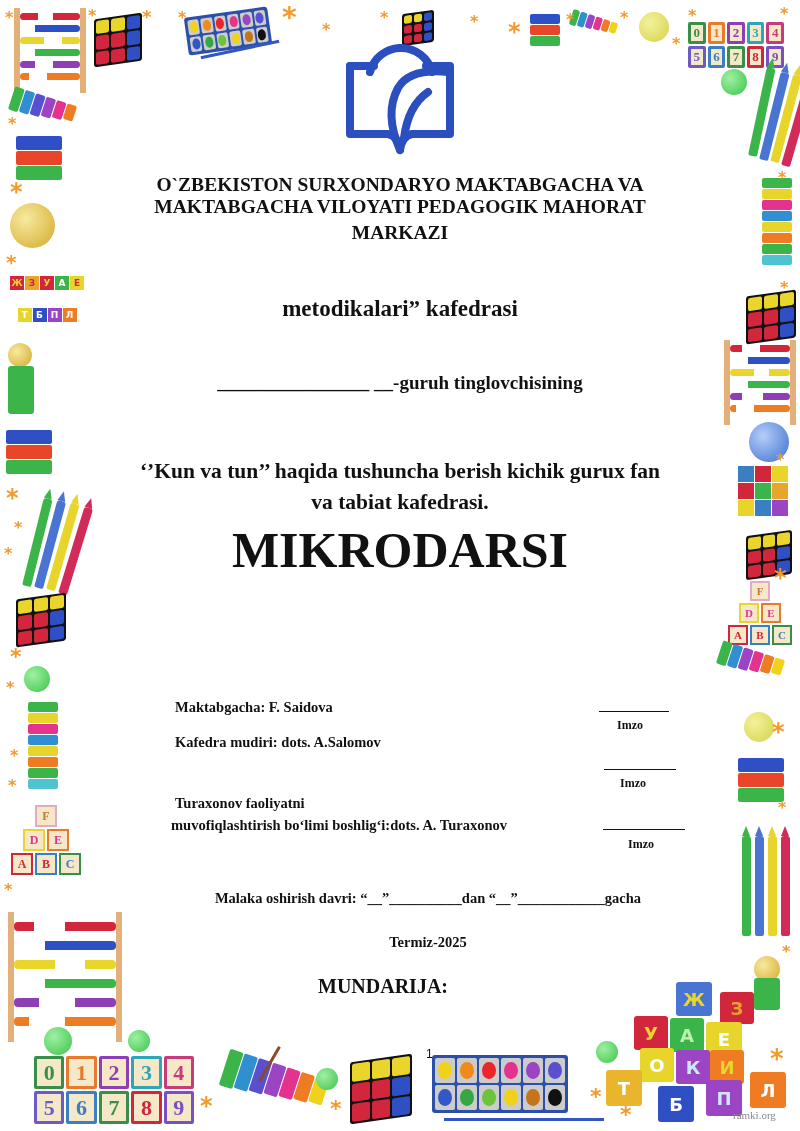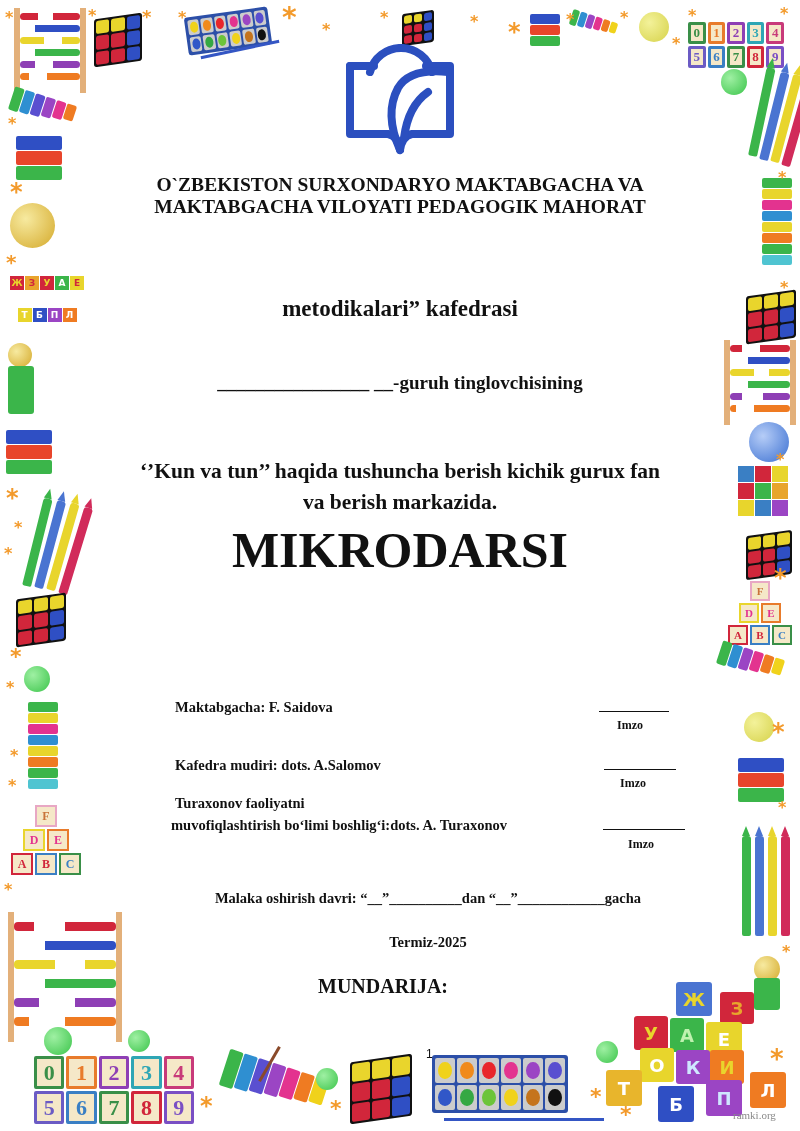--- a/index.html
+++ b/index.html
@@ -465,42 +465,43 @@
     <path d="M6 22 L6 90 L44 90 Q54 92 56 106 Q58 92 68 90 L106 90 L106 22 L82 22"></path>
     <path d="M30 22 L6 22"></path>
     <path d="M56 106 Q40 70 54 44 Q66 24 104 28"></path>
     <path d="M60 94 Q64 62 84 48"></path>
   </g>
 </svg>
 
 <div class="center-text t-ministry">
   <div>O`ZBEKISTON SURXONDARYO MAKTABGACHA VA</div>
   <div>MAKTABGACHA VILOYATI PEDAGOGIK MAHORAT</div>
+  <div style="margin-top:4px">MARKAZI</div>
 </div>
 
 <div class="center-text t-kafedra">
   <div>metodikalari” kafedrasi</div>
 </div>
 
 <div class="center-text t-role">
   <div>________________ __-guruh tinglovchisining</div>
 </div>
 
 <div class="center-text t-topic">
   <div>‘’Kun va  tun’’ haqida tushuncha  berish  kichik gurux  fan</div>
-  <div>va berish markazida.</div>
+  <div>va tabiat kafedrasi.</div>
 </div>
 
 <div class="center-text t-main">MIKRODARSI</div>
 
 <div class="sig-label" style="left:175px;top:697px;">Maktabgacha:  F. Saidova</div>
 <div class="sig-line" style="left:599px;top:711px;width:70px;"></div>
 <div class="sig-imzo" style="left:617px;top:718px;">Imzo</div>
 
-<div class="sig-label" style="left:175px;top:755px;">Kafedra mudiri:   dots. A.Salomov</div>
+<div class="sig-label" style="left:175px;top:732px;">Kafedra mudiri:   dots. A.Salomov</div>
 <div class="sig-line" style="left:604px;top:769px;width:72px;"></div>
 <div class="sig-imzo" style="left:620px;top:776px;">Imzo</div>
 
 <div class="sig-label" style="left:175px;top:793px;">Turaxonov faoliyatni</div>
 <div class="sig-label" style="left:171px;top:815px;">muvofiqlashtirish bo‘limi boshlig‘i:dots. A. Turaxonov</div>
 <div class="sig-line" style="left:603px;top:829px;width:82px;"></div>
 <div class="sig-imzo" style="left:628px;top:837px;">Imzo</div>
 
 <div class="center-text t-period" style="left:28px;">Malaka oshirish davri: “__”__________dan “__”____________gacha</div>
 <div class="center-text t-city" style="left:28px;">Termiz-2025</div>

